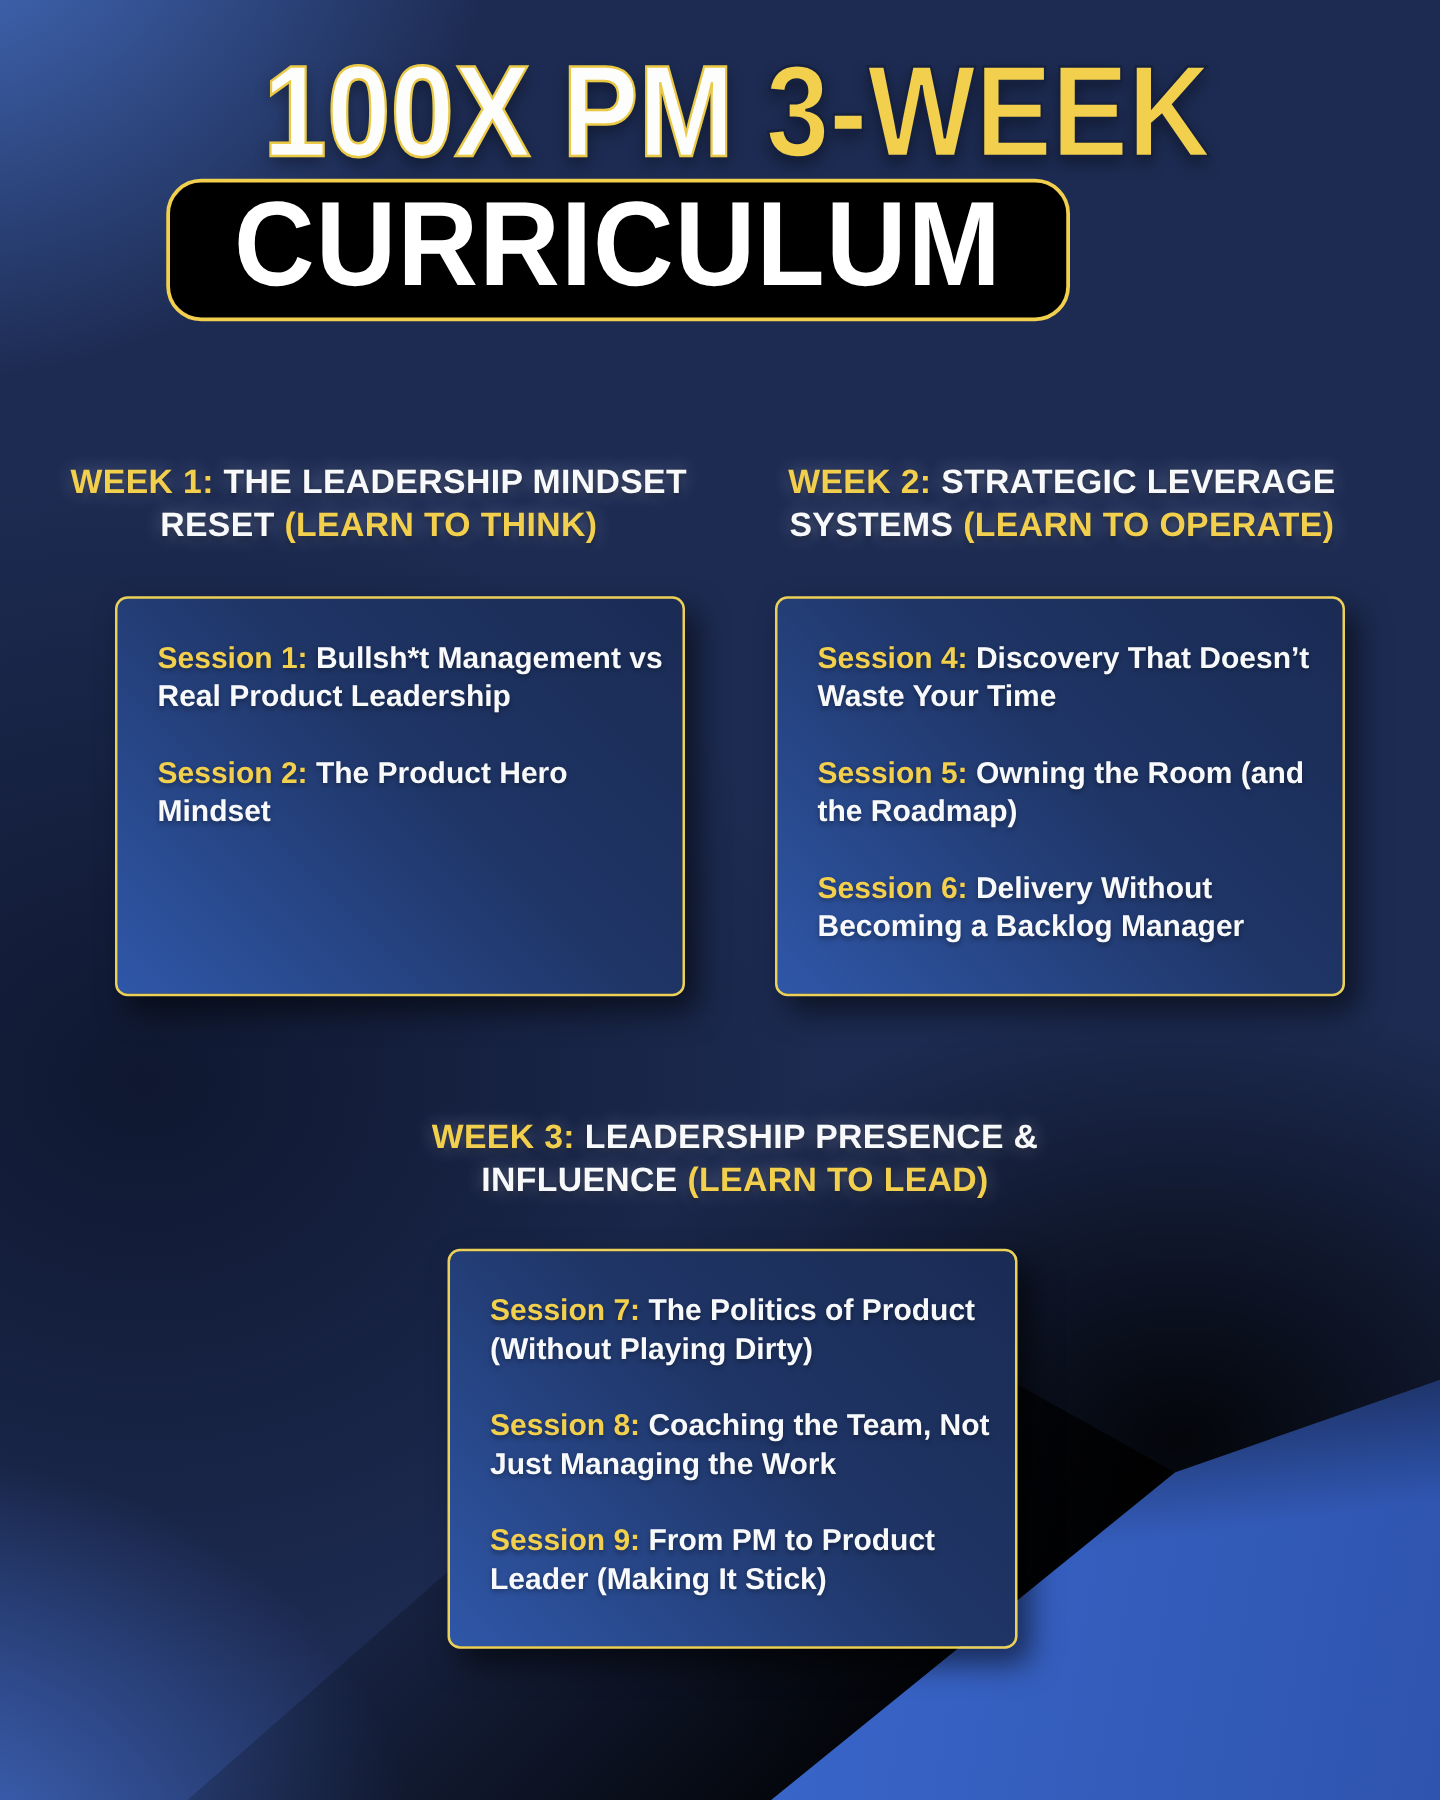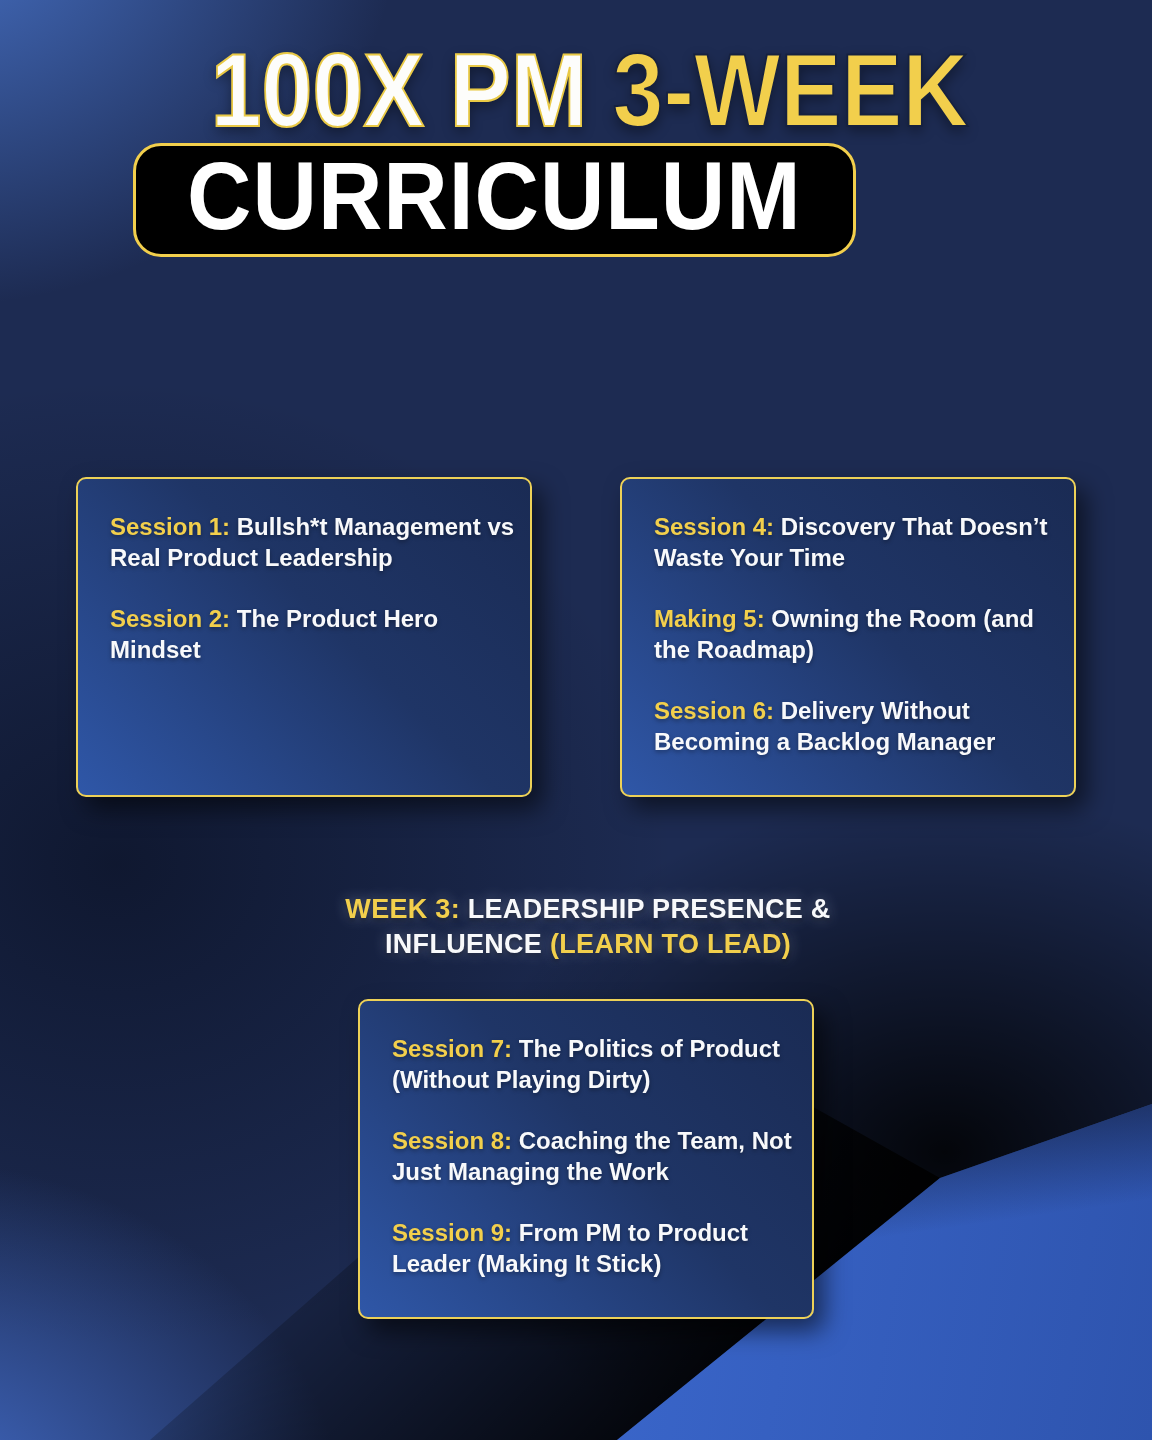--- a/index.html
+++ b/index.html
@@ -63,21 +63,21 @@
   .wh3{left:318px;top:892px;width:540px;}
   
   .card{
     position:absolute;width:456px;height:320px;box-sizing:border-box;
     border:2px solid var(--card-border-yellow,#EDD157);
     border-radius:10px;
     background:linear-gradient(225deg,#1A2B54 0%,#1F3566 45%,#2F57A8 100%);
     box-shadow:10px 12px 24px rgba(0,0,0,.55);
     padding:32px 6px 0 32px;
   }
-  .c1{left:76px;top:477px;}
+  .c1{left:92px;top:477px;}
   .c2{left:620px;top:477px;}
   .c3{left:358px;top:999px;width:456px;}
   .session{
     margin:0 0 30px 0;font-size:24px;font-weight:bold;line-height:31px;
     color:var(--text-white,#F8F9FB);
     text-shadow:0 2px 4px rgba(0,0,0,.35);
   }
   .sl{color:var(--accent-yellow,#F2CF4C);}
 </style>
 </head>
@@ -94,21 +94,31 @@
       <span class="ty">3-WEEK</span>
     </span>
   </h1>
 
   <div class="banner-row">
     <div class="banner-box">
       <span class="banner-text">CURRICULUM</span>
     </div>
   </div>
 
+  <div class="week-heading wh1">
+    <span class="y">WEEK 1:</span>
+    <span class="w">THE LEADERSHIP MINDSET RESET</span>
+    <span class="y">(LEARN TO THINK)</span>
+  </div>
 
+  <div class="week-heading wh2">
+    <span class="y">WEEK 2:</span>
+    <span class="w">STRATEGIC LEVERAGE SYSTEMS</span>
+    <span class="y">(LEARN TO OPERATE)</span>
+  </div>
 
   <div class="week-heading wh3">
     <span class="y">WEEK 3:</span>
     <span class="w">LEADERSHIP PRESENCE &amp; INFLUENCE</span>
     <span class="y">(LEARN TO LEAD)</span>
   </div>
 
   <div class="card c1">
     <p class="session">
       <span class="sl">Session 1:</span>
@@ -119,21 +129,21 @@
       <span class="st">The Product Hero Mindset</span>
     </p>
   </div>
 
   <div class="card c2">
     <p class="session">
       <span class="sl">Session 4:</span>
       <span class="st">Discovery That Doesn’t Waste Your Time</span>
     </p>
     <p class="session">
-      <span class="sl">Making 5:</span>
+      <span class="sl">Session 5:</span>
       <span class="st">Owning the Room (and the Roadmap)</span>
     </p>
     <p class="session">
       <span class="sl">Session 6:</span>
       <span class="st">Delivery Without Becoming a Backlog Manager</span>
     </p>
   </div>
 
   <div class="card c3">
     <p class="session">

